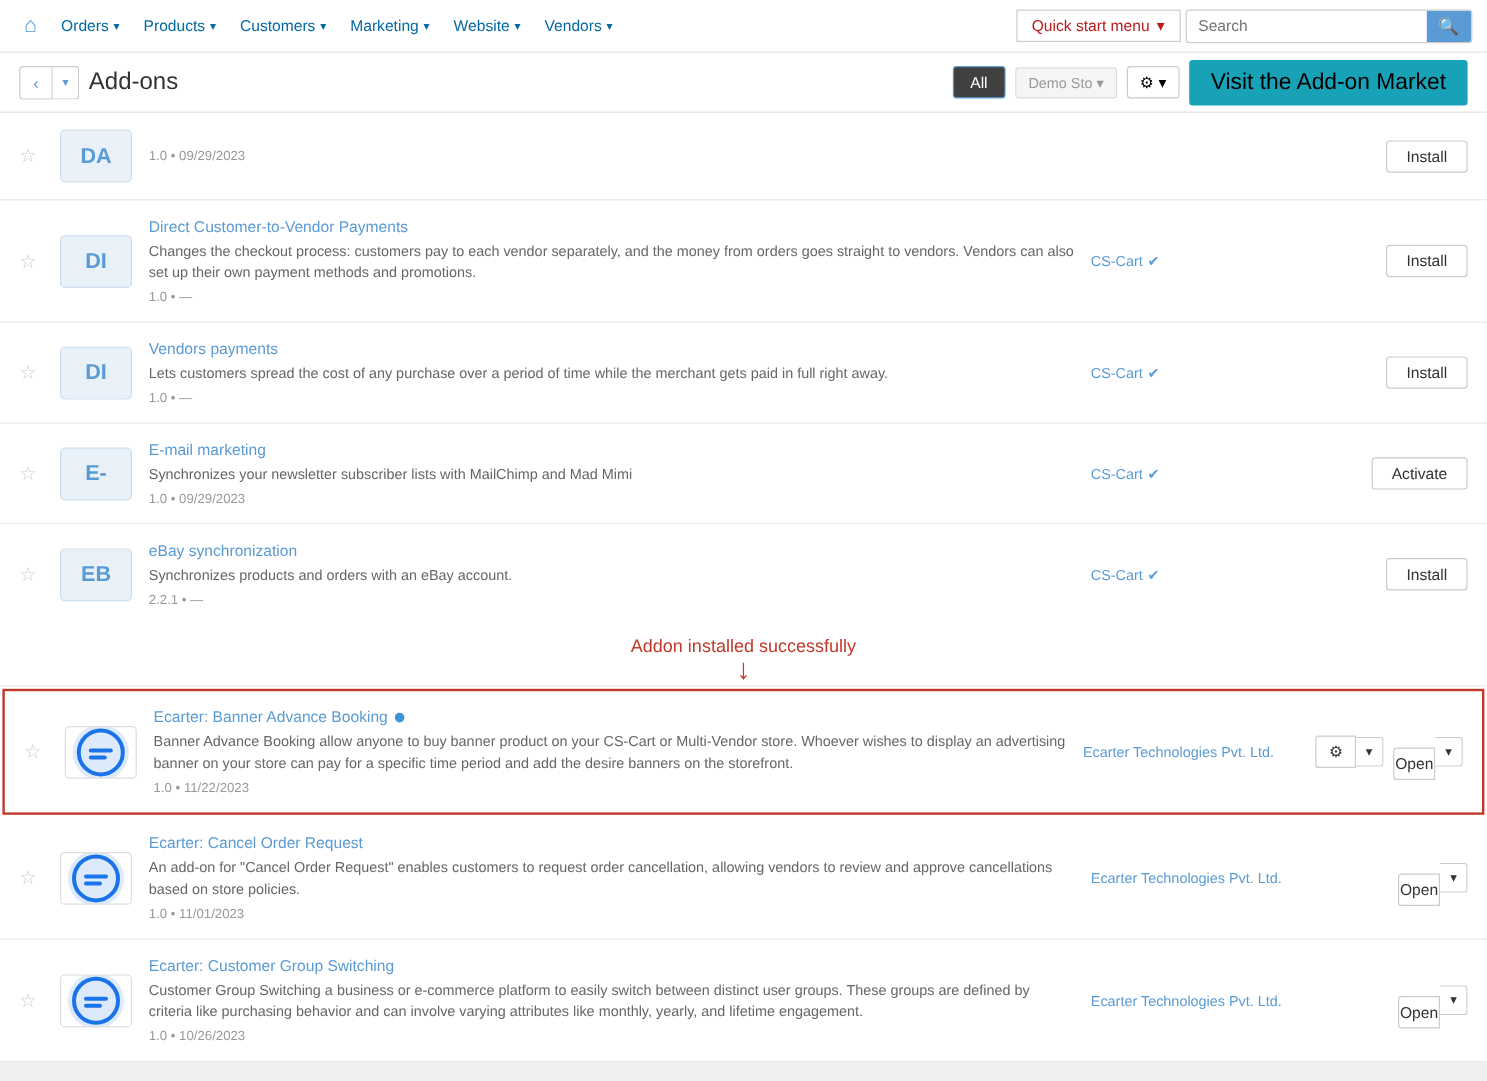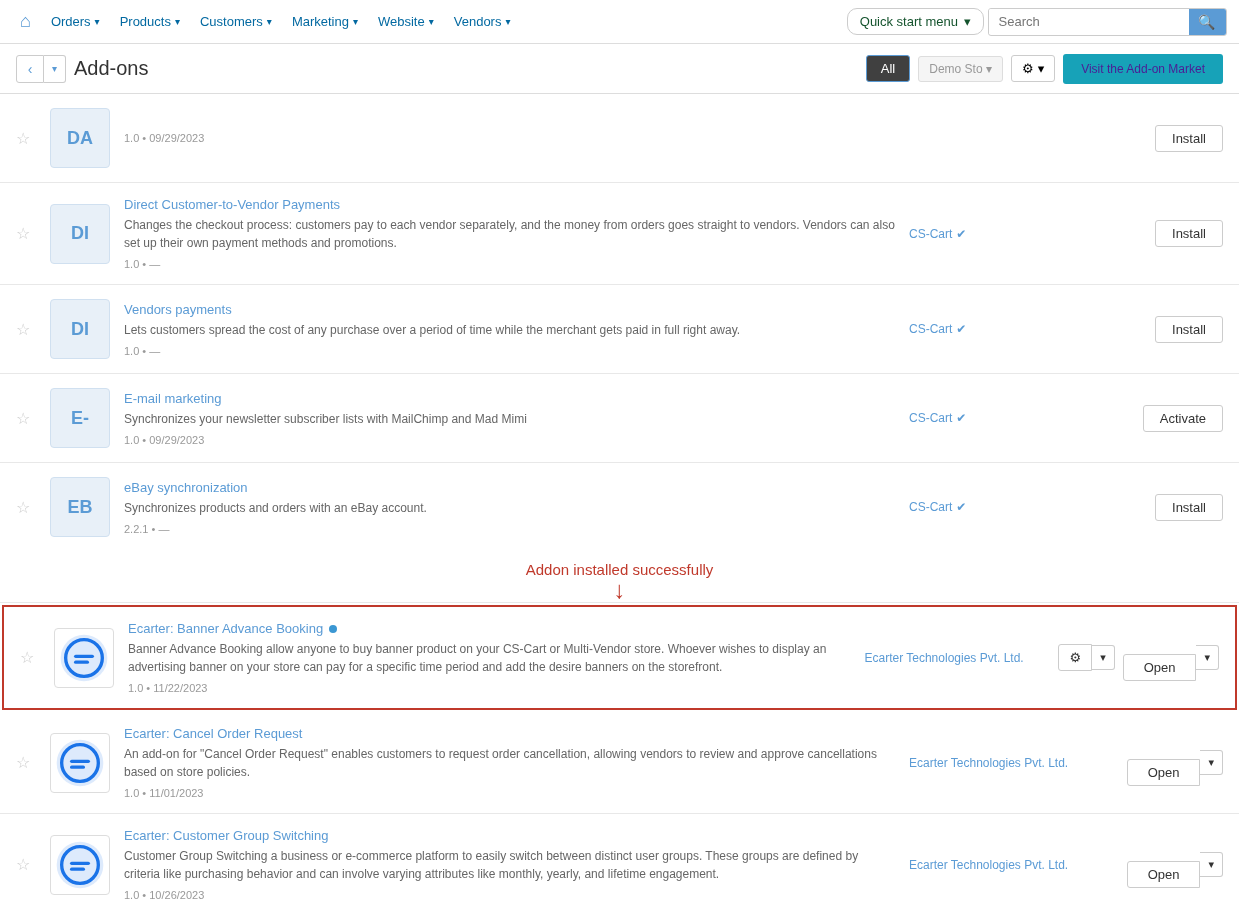--- a/index.html
+++ b/index.html
@@ -29,24 +29,24 @@
       display: flex;
       align-items: center;
       gap: 4px;
       white-space: nowrap;
     }
     .nav-item .chevron { font-size: 10px; }
     .nav-spacer { flex: 1; }
     .quick-start-btn {
       background: #fff;
       border: 1px solid #ccc;
-      border-radius: 10px;
+      border-radius: 0;
       padding: 5px 12px;
       font-size: 13px;
-      color: #14532d;
+      color: #b91c1c;
       cursor: pointer;
       display: flex;
       align-items: center;
       gap: 6px;
       white-space: nowrap;
     }
     .search-box {
       display: flex;
       align-items: center;
       border: 1px solid #ccc;
@@ -135,26 +135,26 @@
       border-radius: 3px;
       padding: 5px 10px;
       cursor: pointer;
       display: flex;
       align-items: center;
       gap: 4px;
       font-size: 13px;
     }
     .visit-market-btn {
       background: #17a2b8;
-      color: #4c1d95;
+      color: #000000;
       border: none;
       border-radius: 3px;
       padding: 8px 18px;
       cursor: pointer;
-      font-size: 12px;
+      font-size: 19px;
       white-space: nowrap;
       text-align: center;
     }
 
     
     .main-content {
       background: #f0f0f0;
       padding: 0;
     }
     .addons-list {
@@ -174,21 +174,21 @@
       margin: 2px;
     }
     .addon-star {
       color: #ccc;
       font-size: 16px;
       cursor: pointer;
       min-width: 20px;
     }
     .addon-logo {
       width: 60px;
-      height: 60px;
+      height: 44px;
       border-radius: 4px;
       display: flex;
       align-items: center;
       justify-content: center;
       font-size: 18px;
       font-weight: bold;
       color: #5b9bd5;
       background: #e8f0f8;
       border: 1px solid #d0e0f0;
       min-width: 60px;
@@ -258,21 +258,21 @@
       border-radius: 3px;
       padding: 5px 16px;
       font-size: 13px;
       cursor: pointer;
       color: #333;
     }
     .btn-open {
       background: #fff;
       border: 1px solid #ccc;
       border-radius: 3px 0 0 3px;
-      padding: 5px 20px;
+      padding: 5px 1px;
       font-size: 13px;
       cursor: pointer;
       color: #333;
       margin-top: 20px;
     }
     .btn-open-caret {
       background: #fff;
       border: 1px solid #ccc;
       border-left: none;
       border-radius: 0 3px 3px 0;

